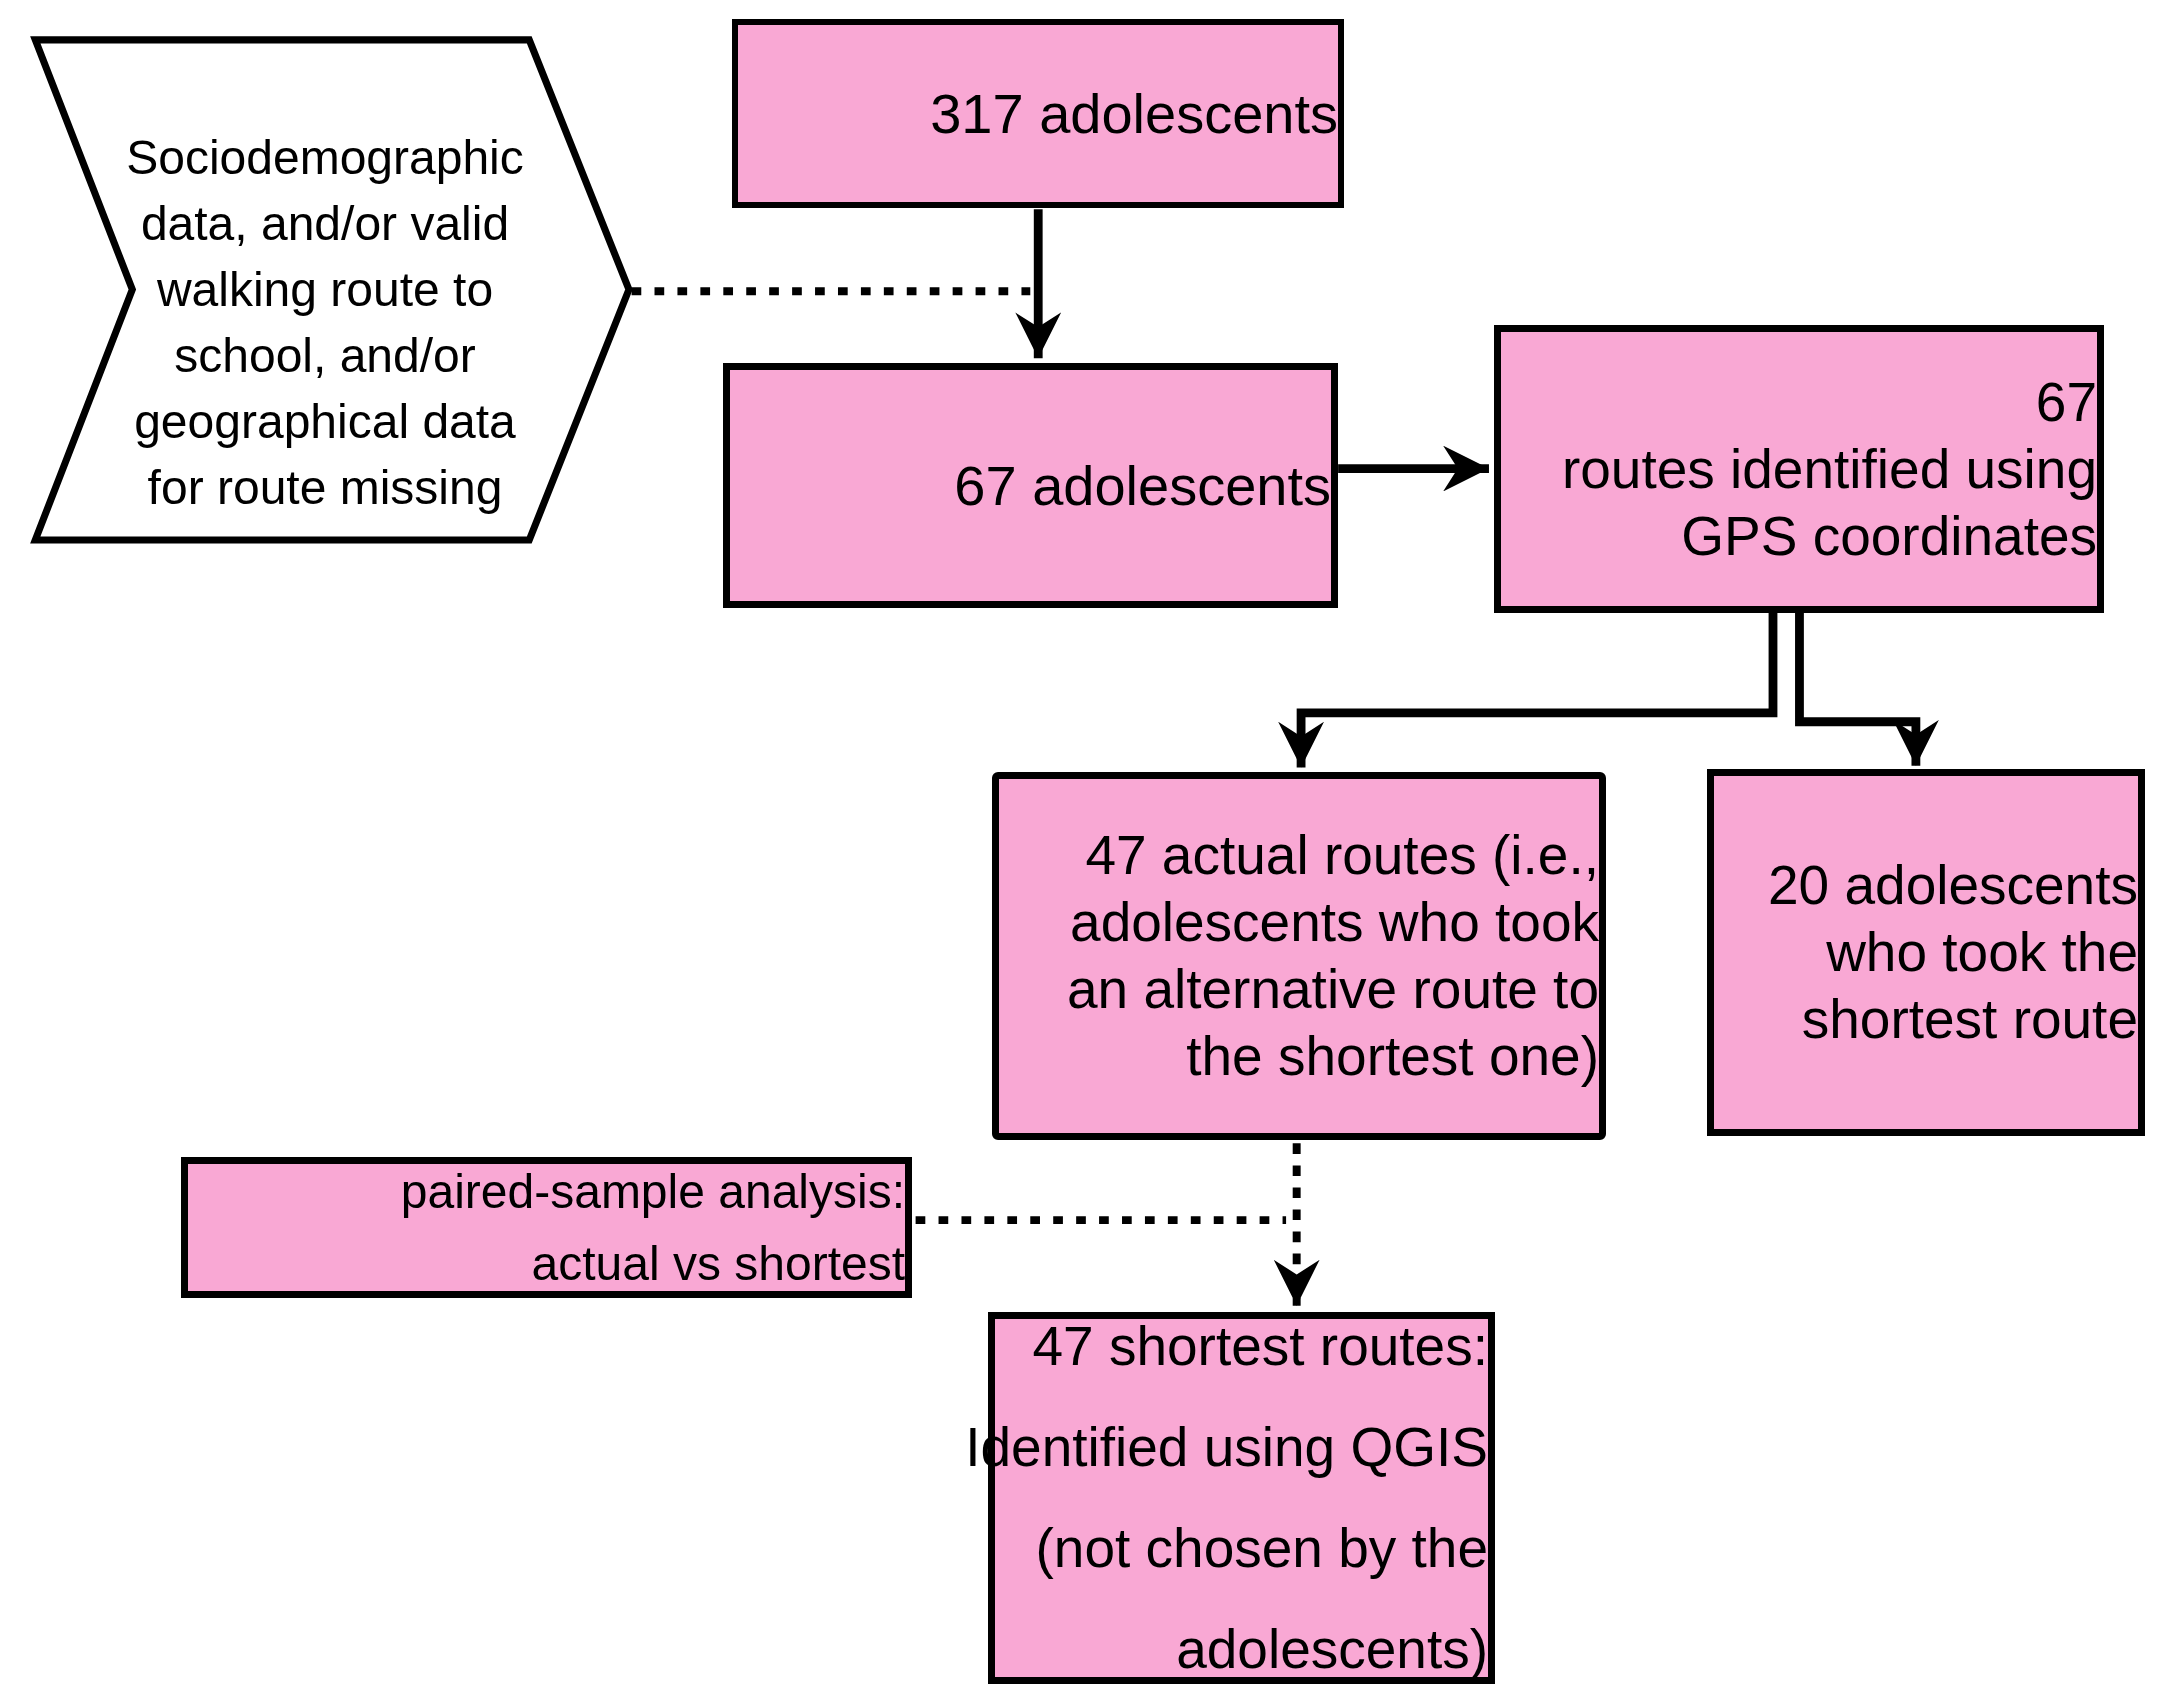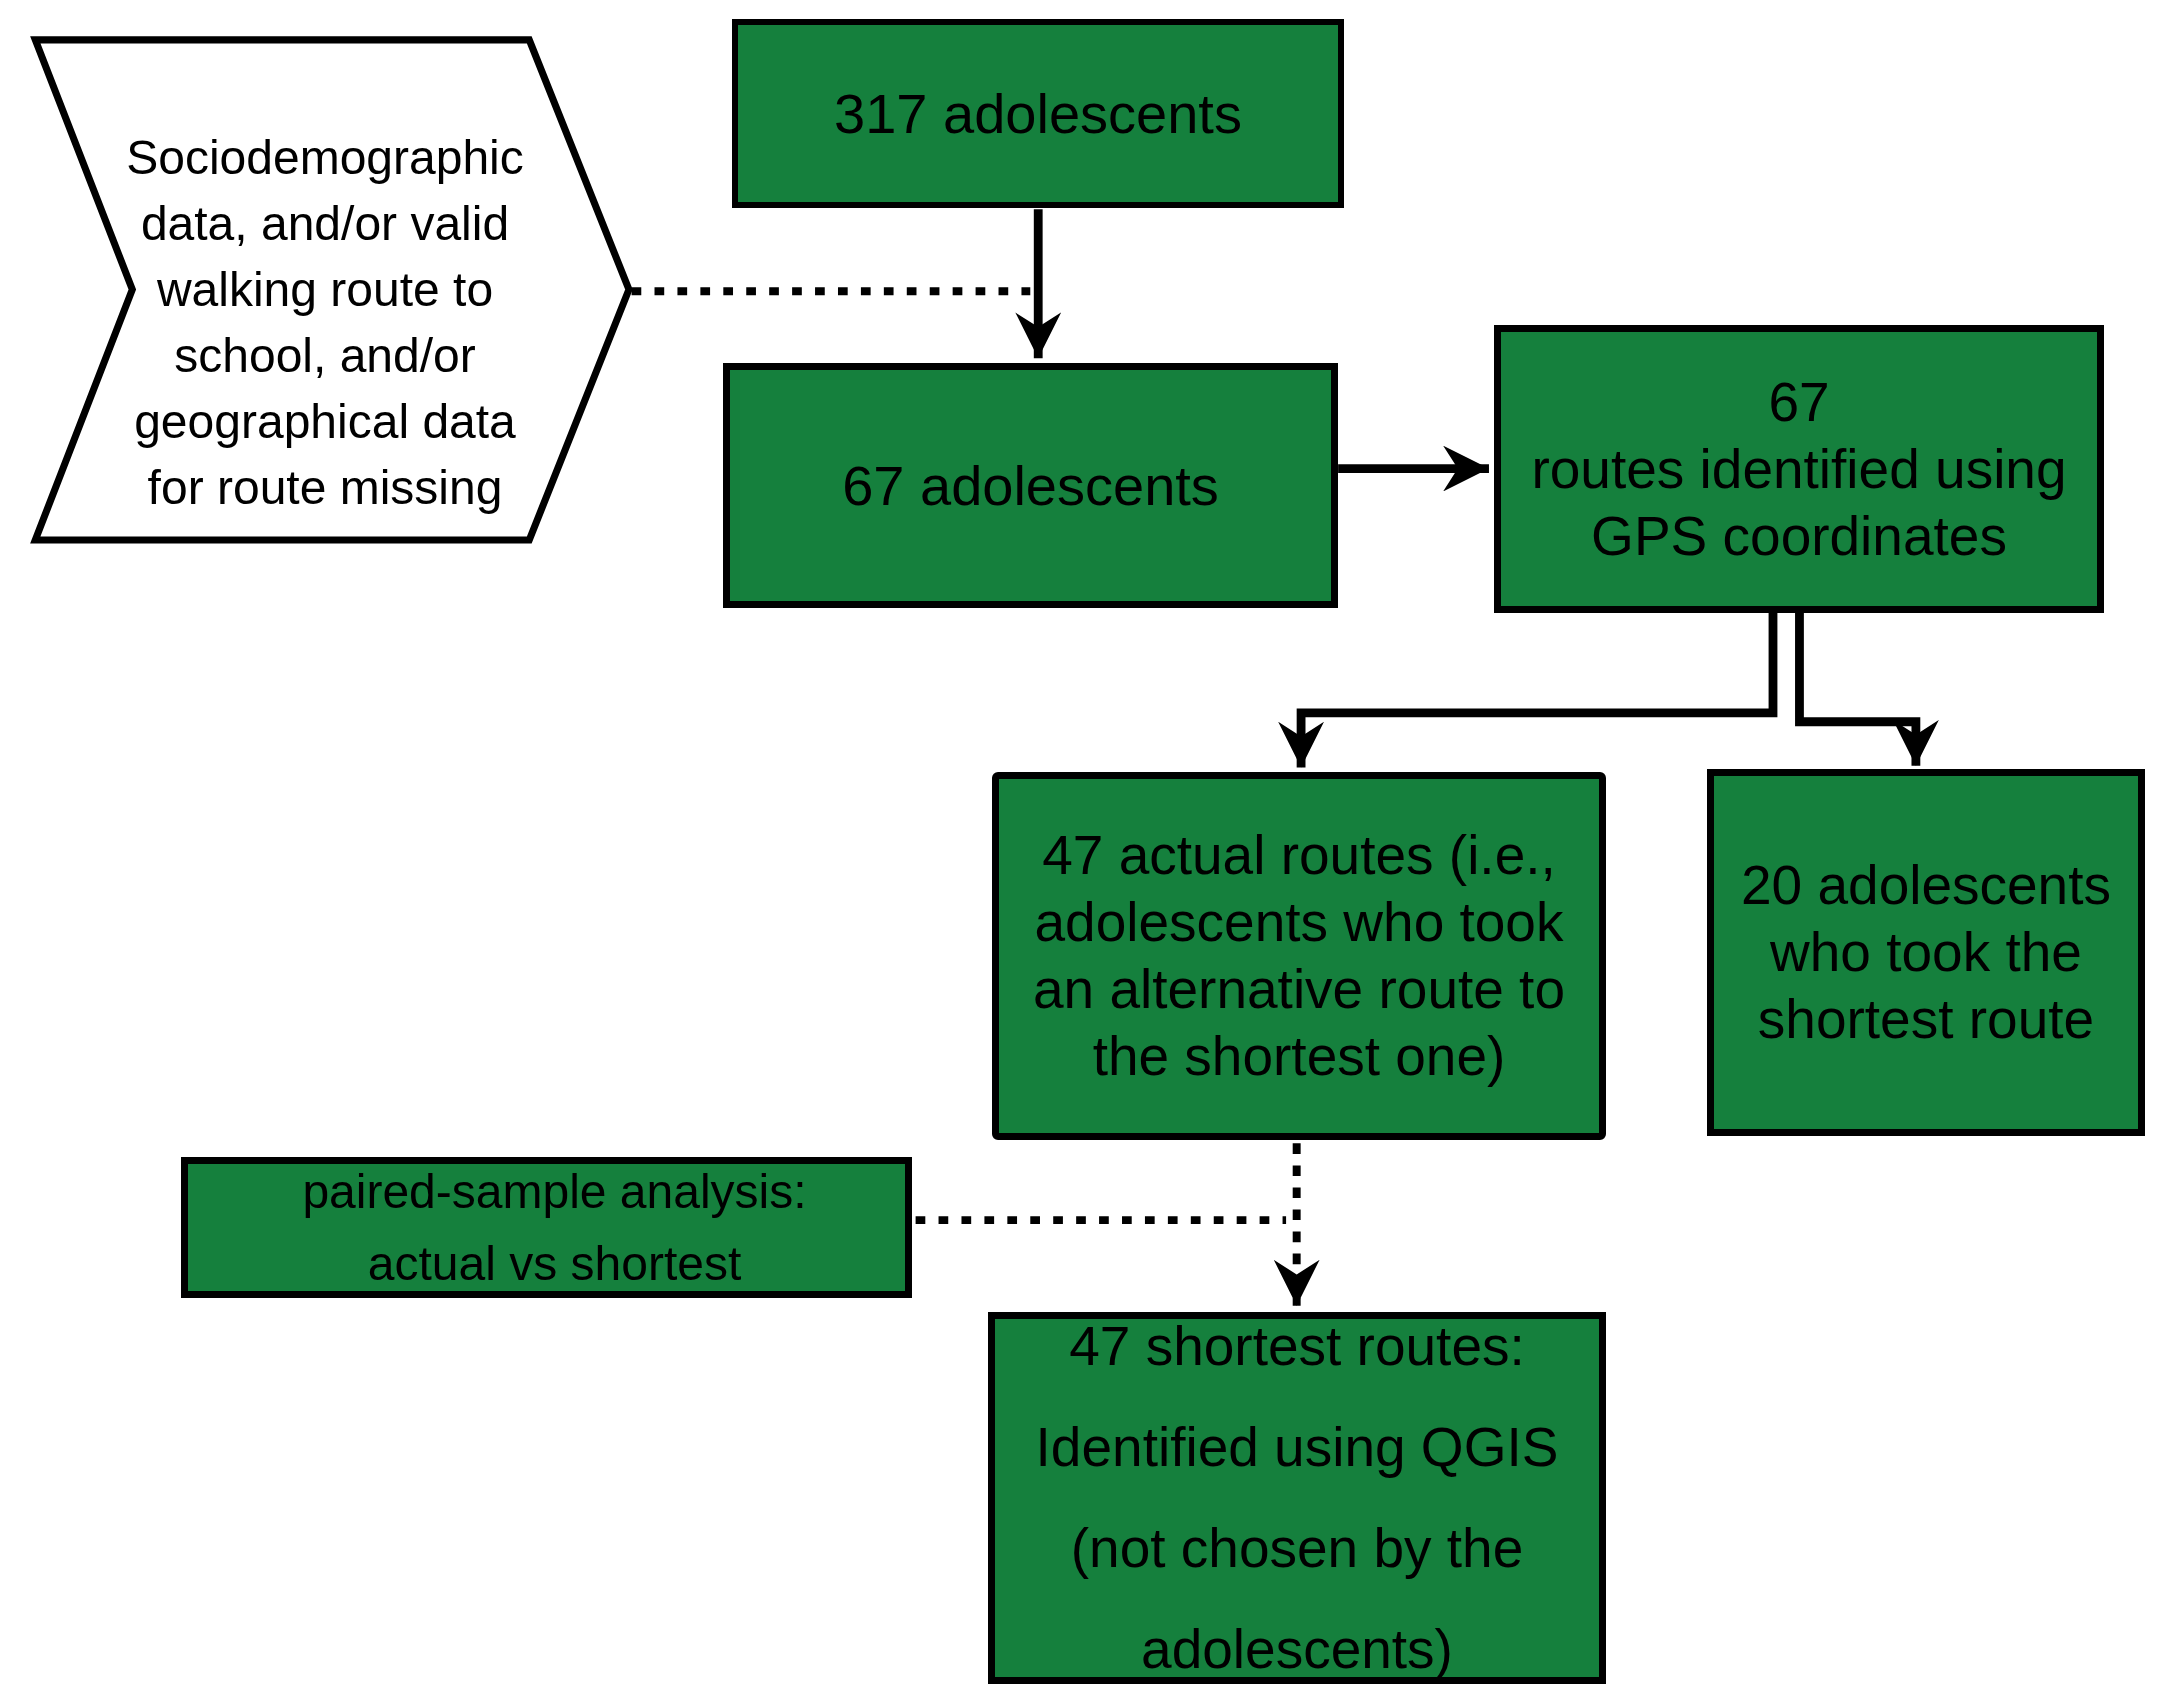--- a/index.html
+++ b/index.html
@@ -8,23 +8,23 @@
     width:2162px; height:1701px;
     background:#ffffff;
     font-family:"Liberation Sans", sans-serif;
     color:#000;
     overflow:hidden;
   }
   .layer { position:absolute; left:0; top:0; width:2162px; height:1701px; }
   .node {
     position:absolute; box-sizing:border-box;
     display:flex; flex-direction:column;
-    align-items:center; justify-content:center;
+    align-items:flex-end; justify-content:center;
     text-align:center;
-    background:#15803d;
+    background:#f9a8d4;
     border:7px solid #000;
     color:#000;
   }
   .node .line { display:block; white-space:nowrap; }
   .note-text {
     position:absolute; box-sizing:border-box;
     display:flex; flex-direction:column;
     align-items:center; justify-content:center;
     text-align:center; background:transparent; border:none;
   }
@@ -97,21 +97,21 @@
     <span class="line">20 adolescents</span>
     <span class="line">who took the</span>
     <span class="line">shortest route</span>
   </div>
 
   <div class="node f-paired" style="left:181px; top:1157px; width:731px; height:141px;">
     <span class="line">paired-sample analysis:</span>
     <span class="line">actual vs shortest</span>
   </div>
 
-  <div class="node f-multi" style="left:988px; top:1312px; width:618px; height:372px;gap:34px;">
+  <div class="node f-multi" style="left:988px; top:1312px; width:507px; height:372px;gap:34px;">
     <span class="line">47 shortest routes:</span>
     <span class="line">Identified using QGIS</span>
     <span class="line">(not chosen by the</span>
     <span class="line">adolescents)</span>
   </div>
 
 </div>
 
 
 </body></html>

